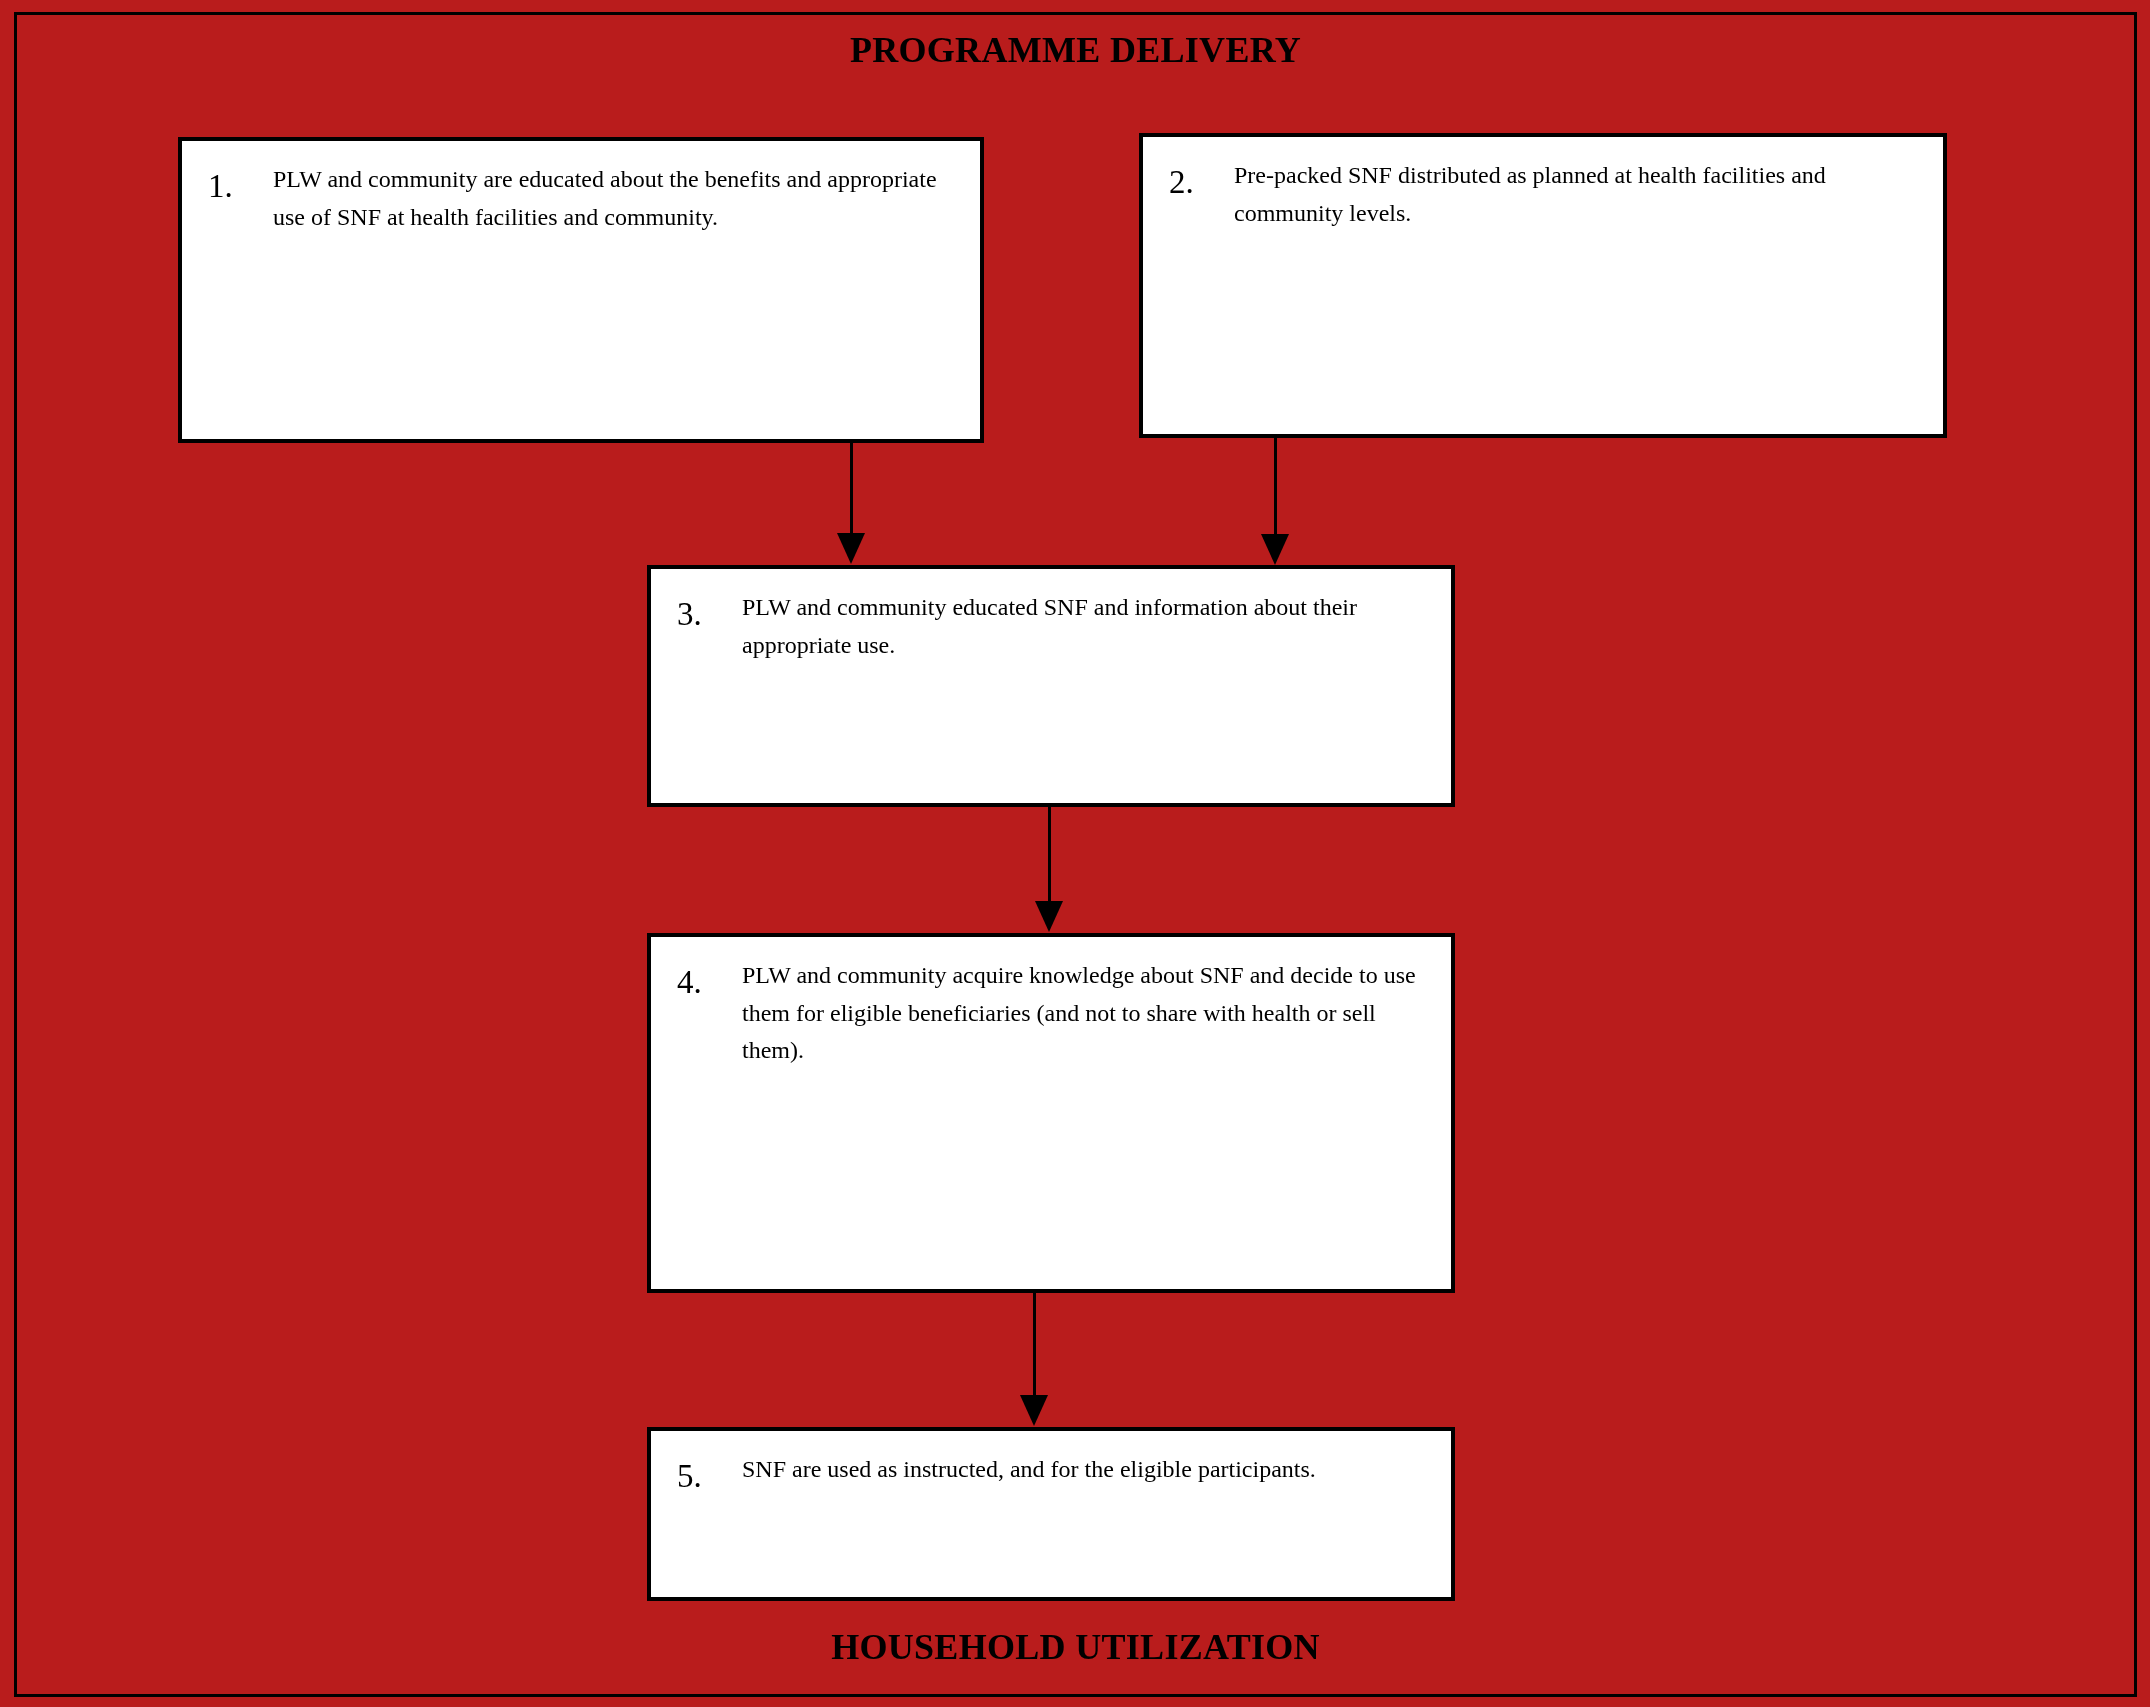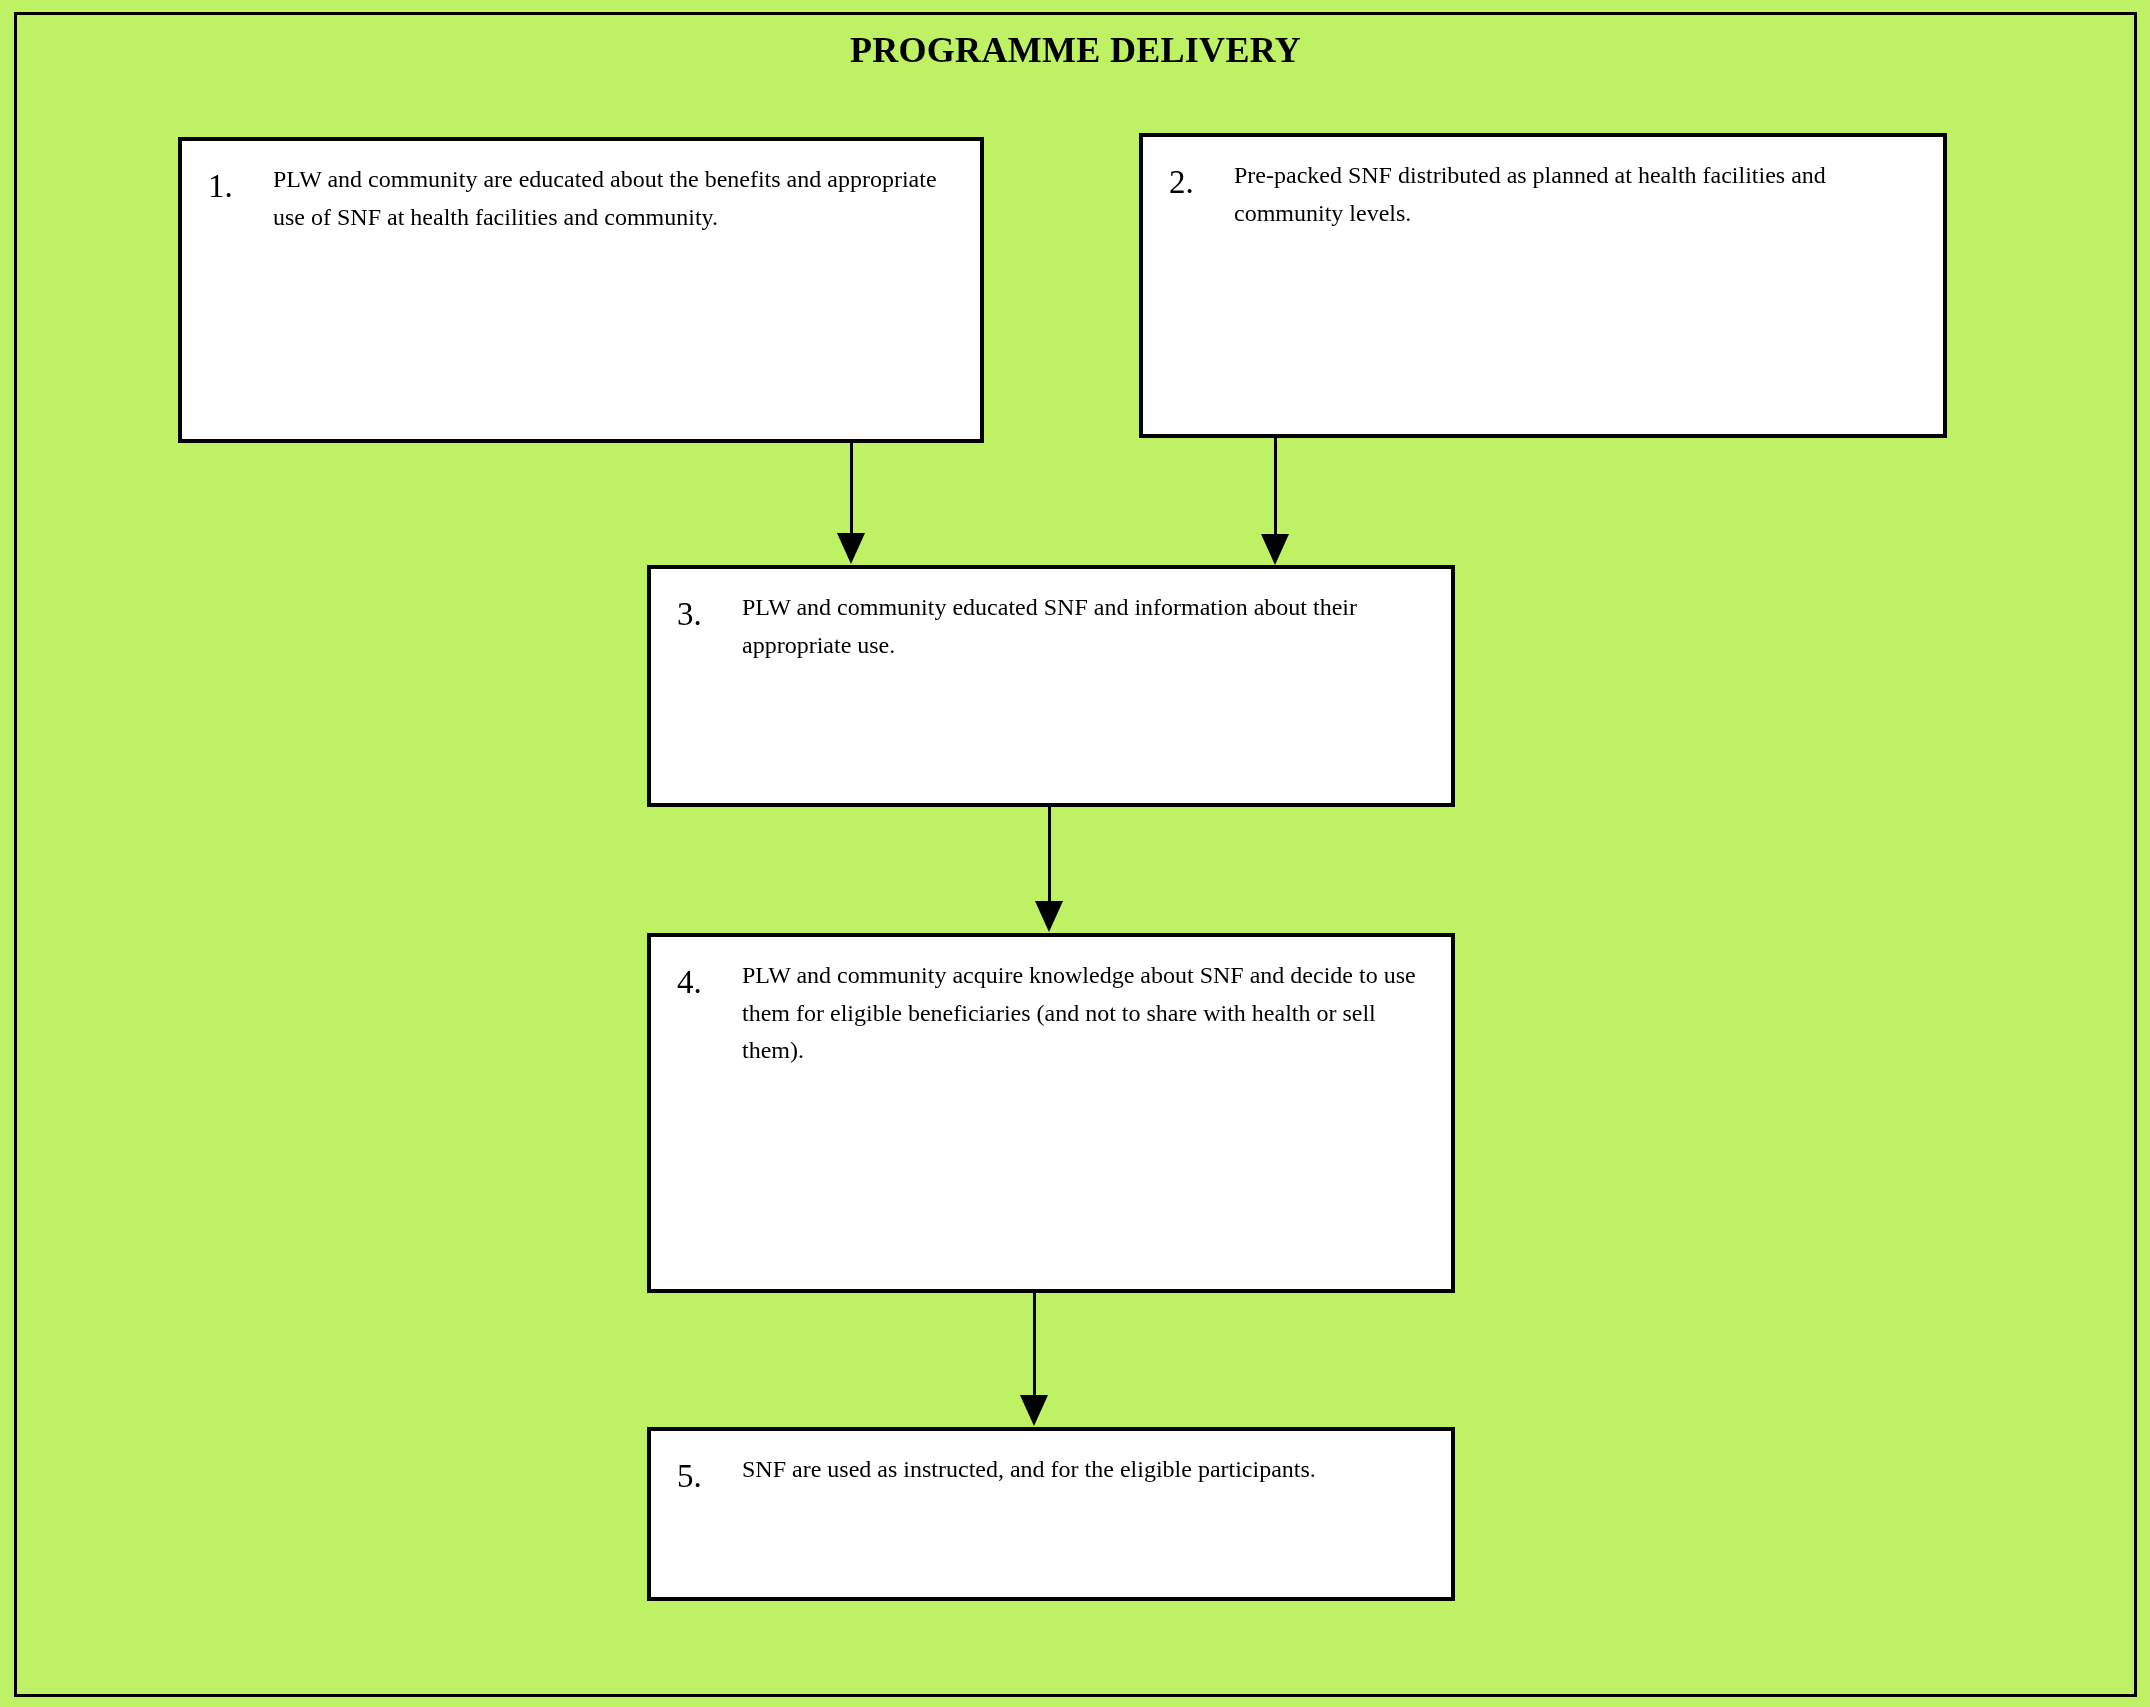--- a/index.html
+++ b/index.html
@@ -8,21 +8,21 @@
     background: #ffffff;
   }
   body {
     font-family: "Liberation Serif", "DejaVu Serif", serif;
   }
 
   #canvas {
     position: relative;
     width: 2151px;
     height: 1708px;
-    background: #bef264;
+    background: #b91c1c;
     overflow: hidden;
   }
 
   
   .outer-frame {
     position: absolute;
     left: 14px;
     top: 11.8px;
     width: 2123px;
     height: 1685px;
@@ -177,15 +177,16 @@
   <div class="arrow" id="arrow-3">
     <div class="shaft"></div>
     <div class="head"></div>
   </div>
 
   <div class="arrow" id="arrow-4">
     <div class="shaft"></div>
     <div class="head"></div>
   </div>
 
+  <div class="section-caption" id="caption-bottom">HOUSEHOLD UTILIZATION</div>
 
 </div>
 
 
 </body></html>

